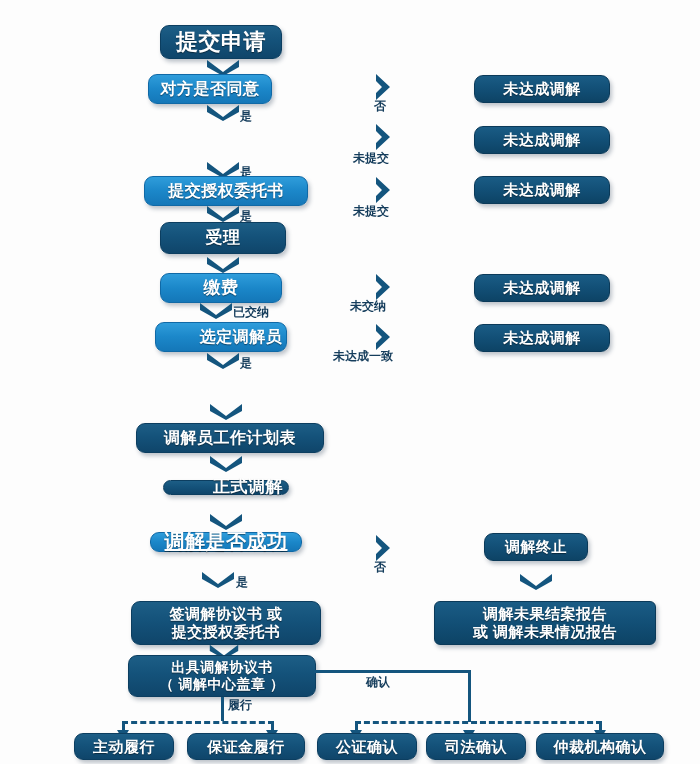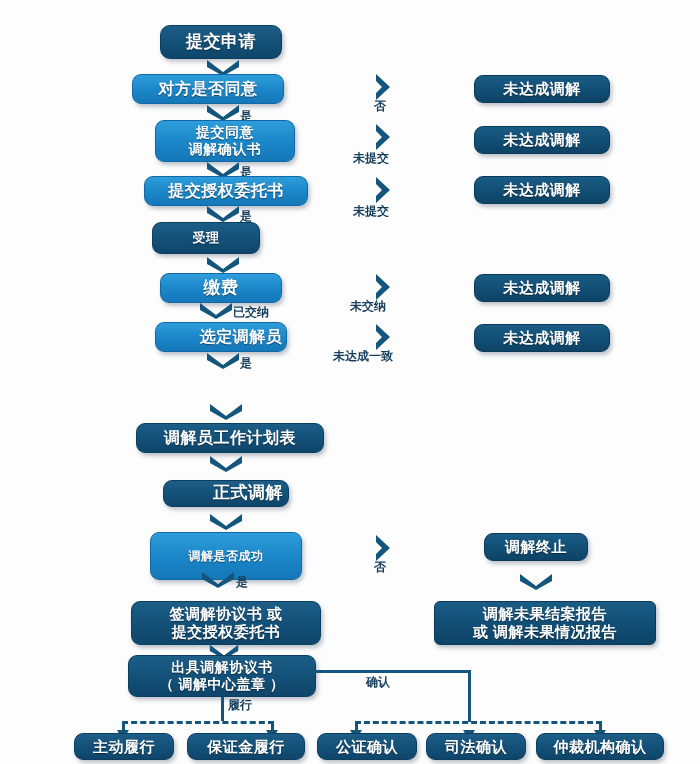--- a/index.html
+++ b/index.html
@@ -101,57 +101,55 @@
     border-left: 6px solid transparent;
     border-right: 6px solid transparent;
     border-top: 10px solid #14557e;
   }
 </style>
 </head>
 <body>
 
 <div id="flow-root">
 
-  <div class="node dark" style="left:160px; top:25px; width:122px; height:34px; font-size:17px;border-radius:10px;">提交申请</div>
+  <div class="node dark" style="left:160px; top:25px; width:122px; height:34px; font-size:22px;">提交申请</div>
 
   <span class="chev" style="left:205px; top:58px;">
     <svg width="36" height="18" viewBox="0 0 36 18">
         <path d="M2 2 L18 14 L34 2 L34 9 L18 18 L2 9 Z" fill="#14557e"></path>
       </svg>
   </span>
 
-  <div class="node light" style="left:132px; top:74px; width:152px; height:30px; font-size:16px;">对方是否同意</div>
+  <div class="node light" style="left:148px; top:74px; width:124px; height:30px; font-size:16px;">对方是否同意</div>
 
   <span class="chev" style="left:205px; top:103px;">
     <svg width="36" height="18" viewBox="0 0 36 18">
         <path d="M2 2 L18 14 L34 2 L34 9 L18 18 L2 9 Z" fill="#14557e"></path>
       </svg>
   </span>
   <span class="edge-label" style="left:240px; top:108px;">是</span>
 
-  <div class="node light" style="left:155px; top:120px; width:140px; height:42px; font-size:14px;">提交同意
-调解确认书</div>
 
   <span class="chev" style="left:205px; top:160px;">
     <svg width="36" height="18" viewBox="0 0 36 18">
         <path d="M2 2 L18 14 L34 2 L34 9 L18 18 L2 9 Z" fill="#14557e"></path>
       </svg>
   </span>
   <span class="edge-label" style="left:240px; top:164px;">是</span>
 
   <div class="node light" style="left:144px; top:176px; width:164px; height:30px; font-size:16px;">提交授权委托书</div>
 
   <span class="chev" style="left:205px; top:204px;">
     <svg width="36" height="18" viewBox="0 0 36 18">
         <path d="M2 2 L18 14 L34 2 L34 9 L18 18 L2 9 Z" fill="#14557e"></path>
       </svg>
   </span>
   <span class="edge-label" style="left:240px; top:208px;">是</span>
 
-  <div class="node dark" style="left:152px; top:222px; width:108px; height:32px; font-size:13px;">受理</div>
+  <div class="node dark" style="left:160px; top:222px; width:126px; height:32px; font-size:17px;">受理</div>
 
   <span class="chev" style="left:205px; top:255px;">
     <svg width="36" height="18" viewBox="0 0 36 18">
         <path d="M2 2 L18 14 L34 2 L34 9 L18 18 L2 9 Z" fill="#14557e"></path>
       </svg>
   </span>
 
   <div class="node light" style="left:160px; top:273px; width:122px; height:30px; font-size:17px;">缴费</div>
 
   <span class="chev" style="left:198px; top:301px;">
@@ -178,29 +176,29 @@
   </span>
 
   <div class="node dark" style="left:136px; top:423px; width:188px; height:30px; font-size:16px;">调解员工作计划表</div>
 
   <span class="chev" style="left:208px; top:454px;">
     <svg width="36" height="18" viewBox="0 0 36 18">
         <path d="M2 2 L18 14 L34 2 L34 9 L18 18 L2 9 Z" fill="#14557e"></path>
       </svg>
   </span>
 
-  <div class="node dark" style="left:163px; top:480px; width:126px; height:27px; font-size:17px;padding-left:44px;">正式调解</div>
+  <div class="node dark" style="left:163px; top:480px; width:126px; height:15px; font-size:17px;padding-left:44px;">正式调解</div>
 
   <span class="chev" style="left:208px; top:512px;">
     <svg width="36" height="18" viewBox="0 0 36 18">
         <path d="M2 2 L18 14 L34 2 L34 9 L18 18 L2 9 Z" fill="#14557e"></path>
       </svg>
   </span>
 
-  <div class="node light" style="left:150px; top:532px; width:152px; height:48px; font-size:12px;">调解是否成功</div>
+  <div class="node light" style="left:150px; top:532px; width:152px; height:20px; font-size:20px;text-decoration:underline;">调解是否成功</div>
 
   <span class="chev" style="left:200px; top:570px;">
     <svg width="36" height="18" viewBox="0 0 36 18">
         <path d="M2 2 L18 14 L34 2 L34 9 L18 18 L2 9 Z" fill="#14557e"></path>
       </svg>
   </span>
   <span class="edge-label" style="left:236px; top:574px;">是</span>
 
   <div class="node dark" style="left:131px; top:601px; width:190px; height:44px; font-size:15px;">签调解协议书 或
 提交授权委托书</div>

